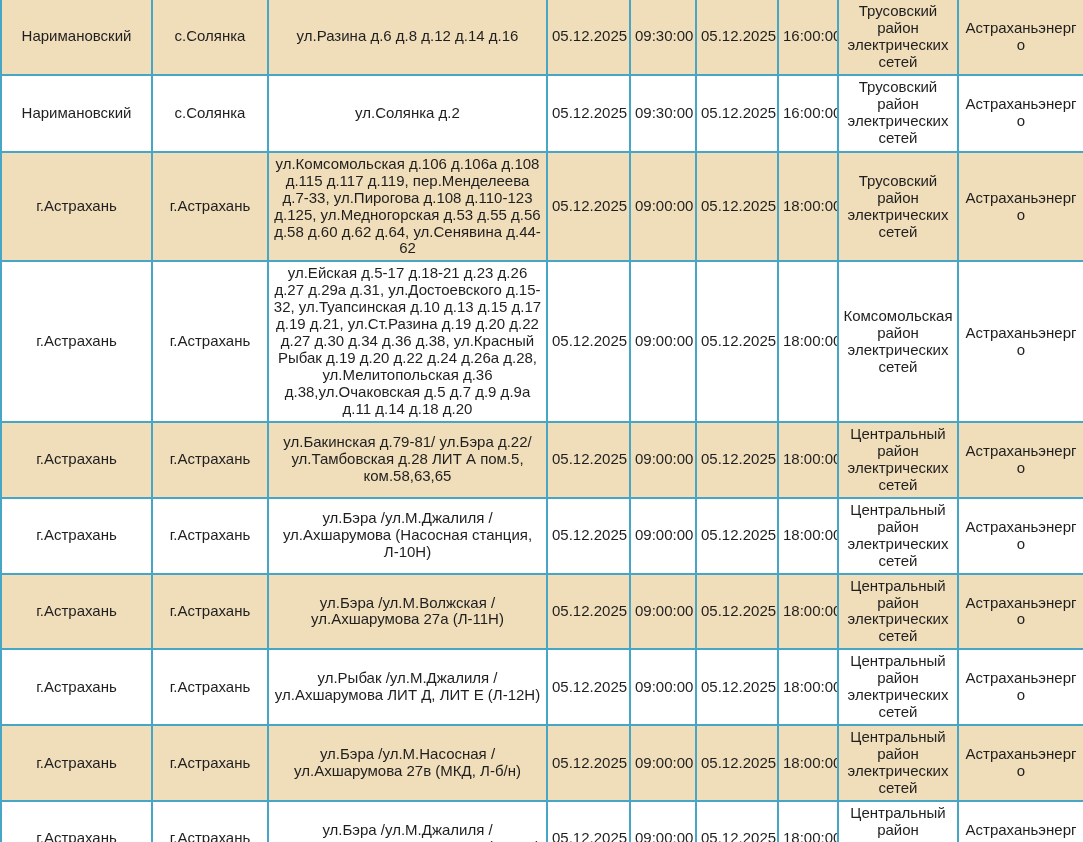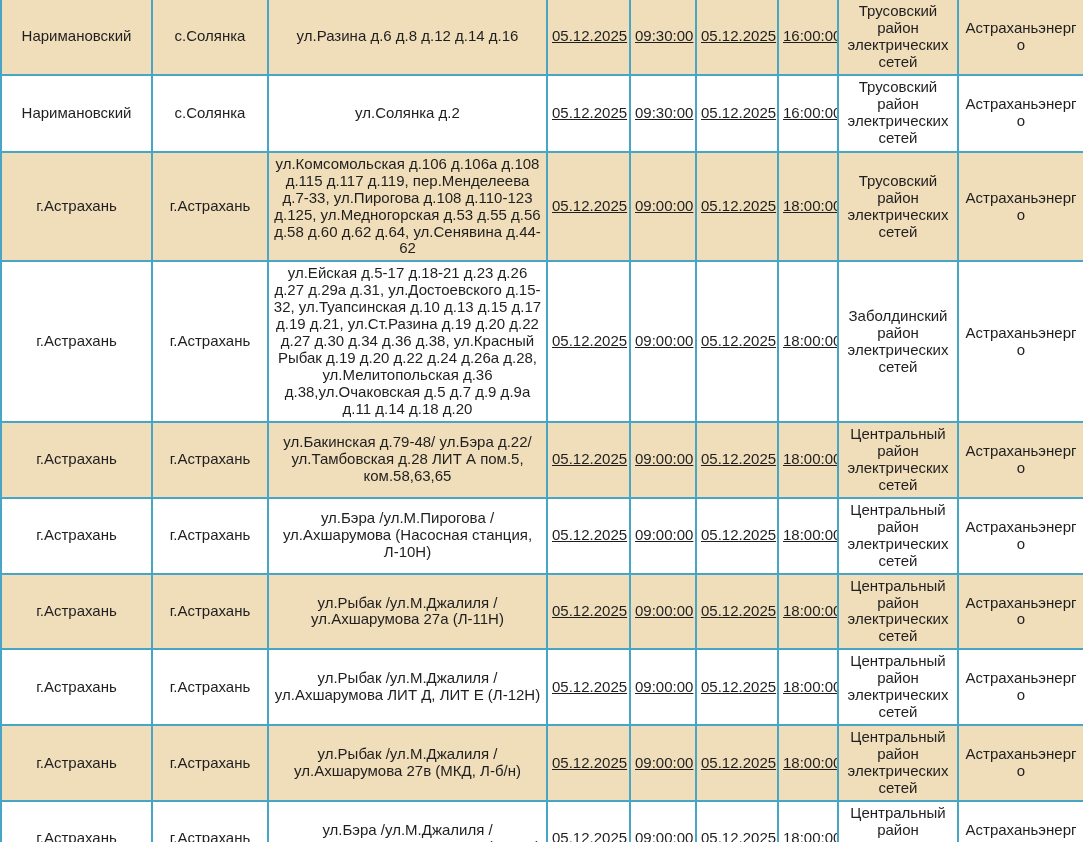--- a/index.html
+++ b/index.html
@@ -48,21 +48,21 @@
   tbody tr:nth-child(2)  { height: 77px; }
   tbody tr:nth-child(3)  { height: 93px; }
   tbody tr:nth-child(4)  { height: 143px; }
   tbody tr:nth-child(5)  { height: 75px; }
   tbody tr:nth-child(6)  { height: 76px; }
   tbody tr:nth-child(7)  { height: 74px; }
   tbody tr:nth-child(8)  { height: 75px; }
   tbody tr:nth-child(9)  { height: 76px; }
   tbody tr:nth-child(10) { height: 74px; }
   tbody tr:nth-child(11) { height: 16px; }
-  td.c-nowrap { white-space: nowrap; padding-left: 1px; padding-right: 1px; text-decoration: underline; }
+  td.c-nowrap { white-space: nowrap; padding-left: 1px; padding-right: 1px; }
 </style>
 </head>
 <body>
 
 <div class="viewport">
   <table class="outage">
     <colgroup>
       <col style="width:151px">
       <col style="width:116px">
       <col style="width:279px">
@@ -111,52 +111,52 @@
   </tr>
 
   <tr>
     <td>г.Астрахань</td>
     <td>г.Астрахань</td>
     <td>ул.Ейская д.5-17 д.18-21 д.23 д.26 д.27 д.29а д.31, ул.Достоевского д.15-32, ул.Туапсинская д.10 д.13 д.15 д.17 д.19 д.21, ул.Ст.Разина д.19 д.20 д.22 д.27 д.30 д.34 д.36 д.38, ул.Красный Рыбак д.19 д.20 д.22 д.24 д.26а д.28, ул.Мелитопольская д.36 д.38,ул.Очаковская д.5 д.7 д.9 д.9а д.11 д.14 д.18 д.20</td>
     <td class="c-nowrap">05.12.2025</td>
     <td class="c-nowrap">09:00:00</td>
     <td class="c-nowrap">05.12.2025</td>
     <td class="c-nowrap">18:00:00</td>
-    <td>Заболдинский район электрических сетей</td>
-    <td>Астраханьэнерго</td>
-  </tr>
-
-  <tr>
-    <td>г.Астрахань</td>
-    <td>г.Астрахань</td>
-    <td>ул.Бакинская д.79-48/ ул.Бэра д.22/ ул.Тамбовская д.28 ЛИТ А пом.5, ком.58,63,65</td>
-    <td class="c-nowrap">05.12.2025</td>
-    <td class="c-nowrap">09:00:00</td>
-    <td class="c-nowrap">05.12.2025</td>
-    <td class="c-nowrap">18:00:00</td>
-    <td>Центральный район электрических сетей</td>
-    <td>Астраханьэнерго</td>
-  </tr>
-
-  <tr>
-    <td>г.Астрахань</td>
-    <td>г.Астрахань</td>
-    <td>ул.Бэра /ул.М.Пирогова /ул.Ахшарумова (Насосная станция, Л-10Н)</td>
-    <td class="c-nowrap">05.12.2025</td>
-    <td class="c-nowrap">09:00:00</td>
-    <td class="c-nowrap">05.12.2025</td>
-    <td class="c-nowrap">18:00:00</td>
-    <td>Центральный район электрических сетей</td>
-    <td>Астраханьэнерго</td>
-  </tr>
-
-  <tr>
-    <td>г.Астрахань</td>
-    <td>г.Астрахань</td>
-    <td>ул.Рыбак /ул.М.Джалиля /ул.Ахшарумова 27а (Л-11Н)</td>
+    <td>Комсомольская район электрических сетей</td>
+    <td>Астраханьэнерго</td>
+  </tr>
+
+  <tr>
+    <td>г.Астрахань</td>
+    <td>г.Астрахань</td>
+    <td>ул.Бакинская д.79-81/ ул.Бэра д.22/ ул.Тамбовская д.28 ЛИТ А пом.5, ком.58,63,65</td>
+    <td class="c-nowrap">05.12.2025</td>
+    <td class="c-nowrap">09:00:00</td>
+    <td class="c-nowrap">05.12.2025</td>
+    <td class="c-nowrap">18:00:00</td>
+    <td>Центральный район электрических сетей</td>
+    <td>Астраханьэнерго</td>
+  </tr>
+
+  <tr>
+    <td>г.Астрахань</td>
+    <td>г.Астрахань</td>
+    <td>ул.Бэра /ул.М.Джалиля /ул.Ахшарумова (Насосная станция, Л-10Н)</td>
+    <td class="c-nowrap">05.12.2025</td>
+    <td class="c-nowrap">09:00:00</td>
+    <td class="c-nowrap">05.12.2025</td>
+    <td class="c-nowrap">18:00:00</td>
+    <td>Центральный район электрических сетей</td>
+    <td>Астраханьэнерго</td>
+  </tr>
+
+  <tr>
+    <td>г.Астрахань</td>
+    <td>г.Астрахань</td>
+    <td>ул.Бэра /ул.М.Волжская /ул.Ахшарумова 27а (Л-11Н)</td>
     <td class="c-nowrap">05.12.2025</td>
     <td class="c-nowrap">09:00:00</td>
     <td class="c-nowrap">05.12.2025</td>
     <td class="c-nowrap">18:00:00</td>
     <td>Центральный район электрических сетей</td>
     <td>Астраханьэнерго</td>
   </tr>
 
   <tr>
     <td>г.Астрахань</td>
@@ -166,21 +166,21 @@
     <td class="c-nowrap">09:00:00</td>
     <td class="c-nowrap">05.12.2025</td>
     <td class="c-nowrap">18:00:00</td>
     <td>Центральный район электрических сетей</td>
     <td>Астраханьэнерго</td>
   </tr>
 
   <tr>
     <td>г.Астрахань</td>
     <td>г.Астрахань</td>
-    <td>ул.Рыбак /ул.М.Джалиля /ул.Ахшарумова 27в (МКД, Л-б/н)</td>
+    <td>ул.Бэра /ул.М.Насосная /ул.Ахшарумова 27в (МКД, Л-б/н)</td>
     <td class="c-nowrap">05.12.2025</td>
     <td class="c-nowrap">09:00:00</td>
     <td class="c-nowrap">05.12.2025</td>
     <td class="c-nowrap">18:00:00</td>
     <td>Центральный район электрических сетей</td>
     <td>Астраханьэнерго</td>
   </tr>
 
   <tr>
     <td>г.Астрахань</td>

